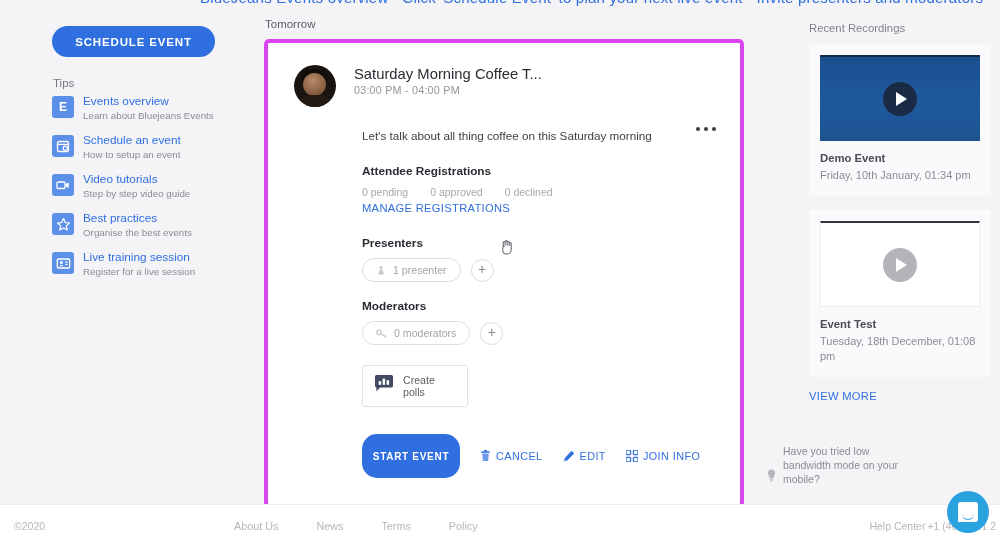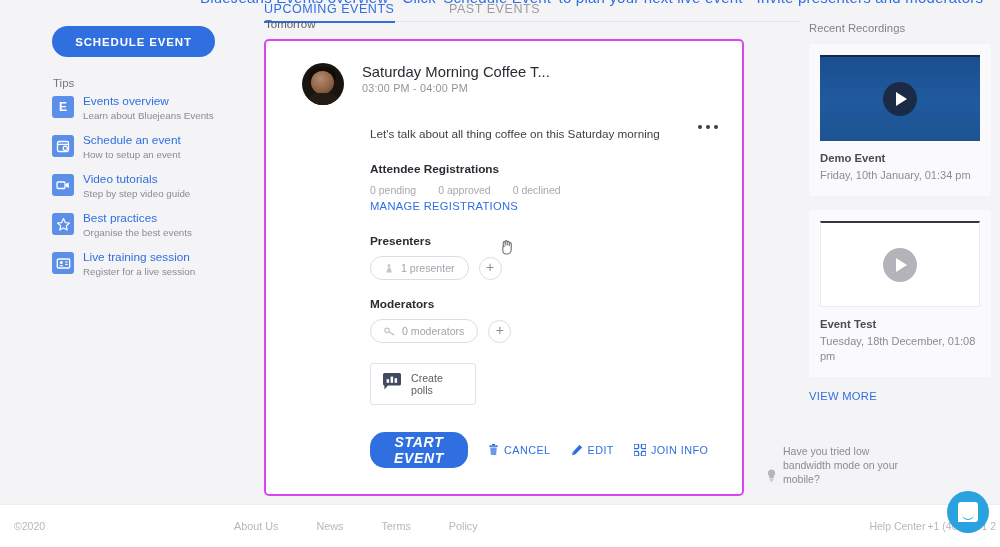--- a/index.html
+++ b/index.html
@@ -58,22 +58,22 @@
   .tip-ico svg { display: block; }
   .tip-ico .letter { font-size: 12px; font-weight: 700; line-height: 1; }
   .tip-txt { padding-top: 0px; }
   .tip-title { font-size: 11.8px; color: #2f6fe0; line-height: 14px; }
   .tip-sub { font-size: 9.8px; color: #8b8b93; line-height: 13px; margin-top: 1px; }
 
   
   .main { position: absolute; top: 18px; left: 264px; width: 480px; }
   .daylabel { font-size: 11.5px; color: #5c5c64; margin-bottom: 9px; padding-left: 1px; }
   .card {
-    width: 480px; background: #fff; border: 2px solid #d946ef; border-radius: 5px;
-    padding: 22px 26px 26px 36px; position: relative;
+    width: 480px; background: #fff; border: 4px solid #d946ef; border-radius: 5px;
+    padding: 22px 26px 26px 26px; position: relative;
   }
   .card-head { display: flex; align-items: flex-start; gap: 18px; }
   .avatar {
     width: 42px; height: 42px; border-radius: 50%; flex: 0 0 42px; overflow: hidden;
     background: #19140f; position: relative;
   }
   .avatar .face {
     position: absolute; left: 9px; top: 8px; width: 23px; height: 23px; border-radius: 50%;
     background: radial-gradient(circle at 42% 34%, #b68a6c 0%, #8d6245 58%, #5a3c28 100%);
   }
@@ -113,23 +113,23 @@
     color: #8d8d96; font-size: 14px; line-height: 1; cursor: pointer; padding-bottom: 2px;
   }
   .polls-btn {
     margin-top: 20px; width: 106px; height: 42px; border: 1px solid #e0e0e6;
     border-radius: 3px; background: #fff; display: flex; align-items: center;
     gap: 9px; padding: 0 11px; cursor: pointer;
   }
   .polls-lbl { font-size: 10.6px; color: #5c5c64; }
   .actions { display: flex; align-items: center; gap: 20px; margin-top: 27px; padding-left: 68px; }
   .start-btn {
-    width: 98px; height: 36px; border-radius: 15px; background: #2f6fe0; color: #fff;
-    border: none; font-family: inherit; font-size: 14px; font-weight: 700;
-    letter-spacing: .7px; cursor: pointer; font-style: italic;
+    width: 98px; height: 44px; border-radius: 15px; background: #2f6fe0; color: #fff;
+    border: none; font-family: inherit; font-size: 10px; font-weight: 700;
+    letter-spacing: .7px; cursor: pointer;
   }
   .act {
     display: flex; align-items: center; gap: 5px; color: #2f6fe0;
     font-size: 10.8px; letter-spacing: .45px; cursor: pointer;
   }
   .act svg { display: block; }
 
   
   .right { position: absolute; top: 22px; left: 795px; width: 205px; }
   .rr-head { font-size: 11.3px; color: #82828a; padding-left: 14px; }
@@ -196,25 +196,20 @@
 </style>
 </head>
 <body>
 
 <div class="app">
 
   <div class="banner-strip">
     <div class="bt">BlueJeans Events overview · Click 'Schedule Event' to plan your next live event · Invite presenters and moderators</div>
   </div>
 
-  <div class="tabs">
-    <div class="tabs-rule"></div>
-    <div class="tab active">UPCOMING EVENTS</div>
-    <div class="tab inactive">PAST EVENTS</div>
-  </div>
 
   <div class="sidebar">
     <button class="schedule-btn">SCHEDULE EVENT</button>
     <div class="tips-label">Tips</div>
     <div class="tip-list">
 
       <div class="tip">
         <div class="tip-ico">
             <span class="letter">E</span>
           </div>

